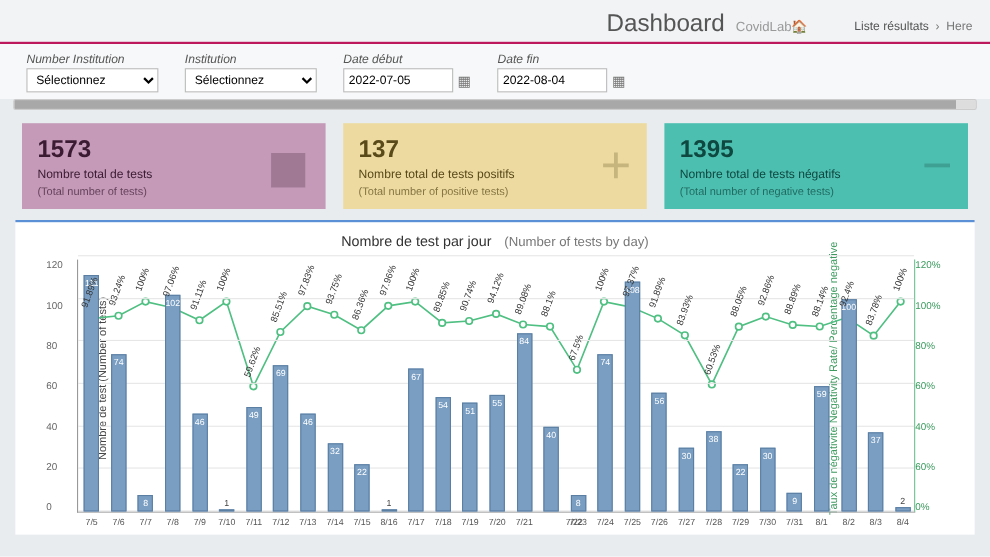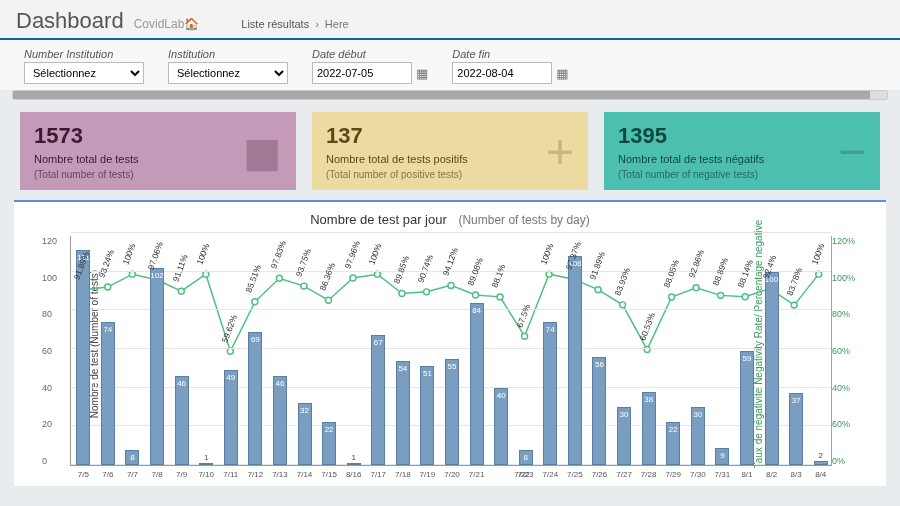--- a/index.html
+++ b/index.html
@@ -8,23 +8,23 @@
     background: #e9ecef;
     width: 900px;
     height: 506px;
     overflow: hidden;
     font-size: 12px;
     color: #333;
   }
   .header {
     display: flex;
     align-items: baseline;
-    justify-content: flex-start;
+    justify-content: flex-end;
     padding: 8px 16px 4px 16px;
-    border-bottom: 2px solid #0369a1;
+    border-bottom: 2px solid #be185d;
     background: #f1f3f5;
   }
   .header-left { display: flex; align-items: baseline; gap: 10px; }
   .header-title { font-size: 22px; font-weight: 400; color: #555; }
   .header-sub { font-size: 12px; color: #999; }
   .breadcrumb { font-size: 11px; color: #777; display: flex; align-items: center; gap: 6px; }
   .breadcrumb .dash-icon { font-size: 12px; color: #555; }
   .filters {
     display: flex;
     gap: 24px;

